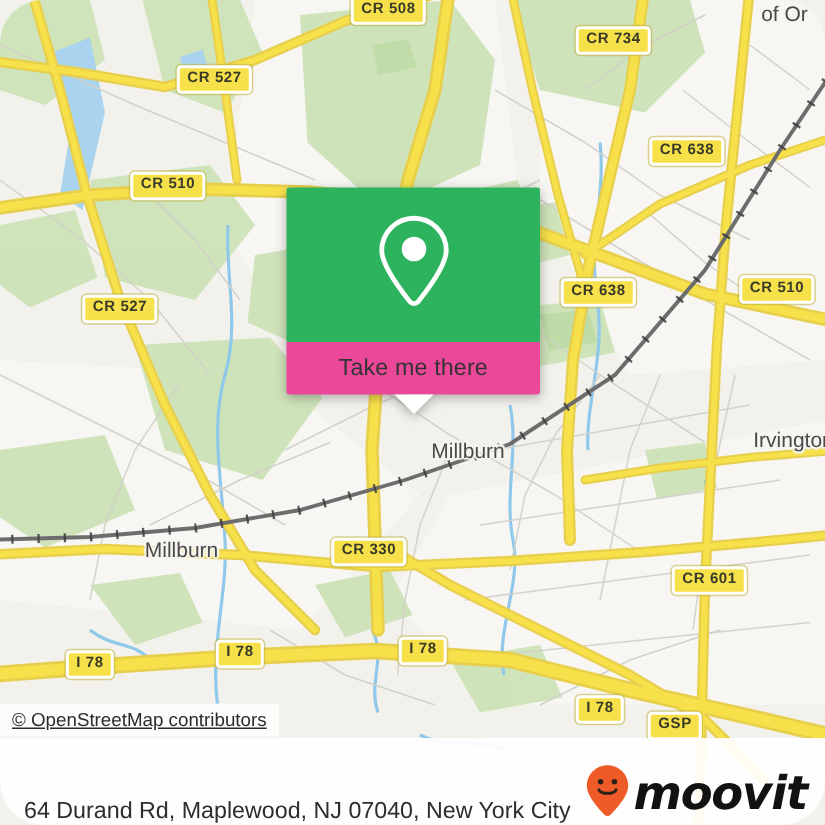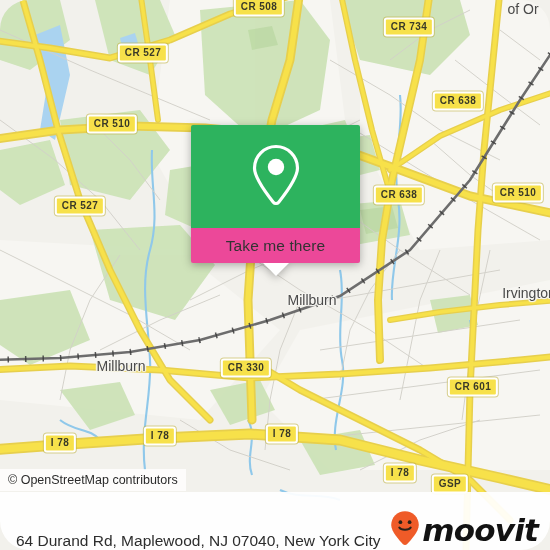--- a/index.html
+++ b/index.html
@@ -62,20 +62,21 @@
     position: absolute;
     left: 0; top: 469px;
     height: 22px;
     padding: 3px 8px 0 8px;
     background: rgba(255,255,255,.80);
     color: #2b2b2b;
     font-size: 12.5px;
     line-height: 16px;
     white-space: nowrap;
     font-family: "Liberation Sans", sans-serif;
+    text-decoration: underline;
   }
 
   
   #callout {
     position: absolute;
     left: 191px; top: 125px;
     width: 169px;
     filter: drop-shadow(0 2px 4px rgba(0,0,0,.30));
   }
   #callout-top {

